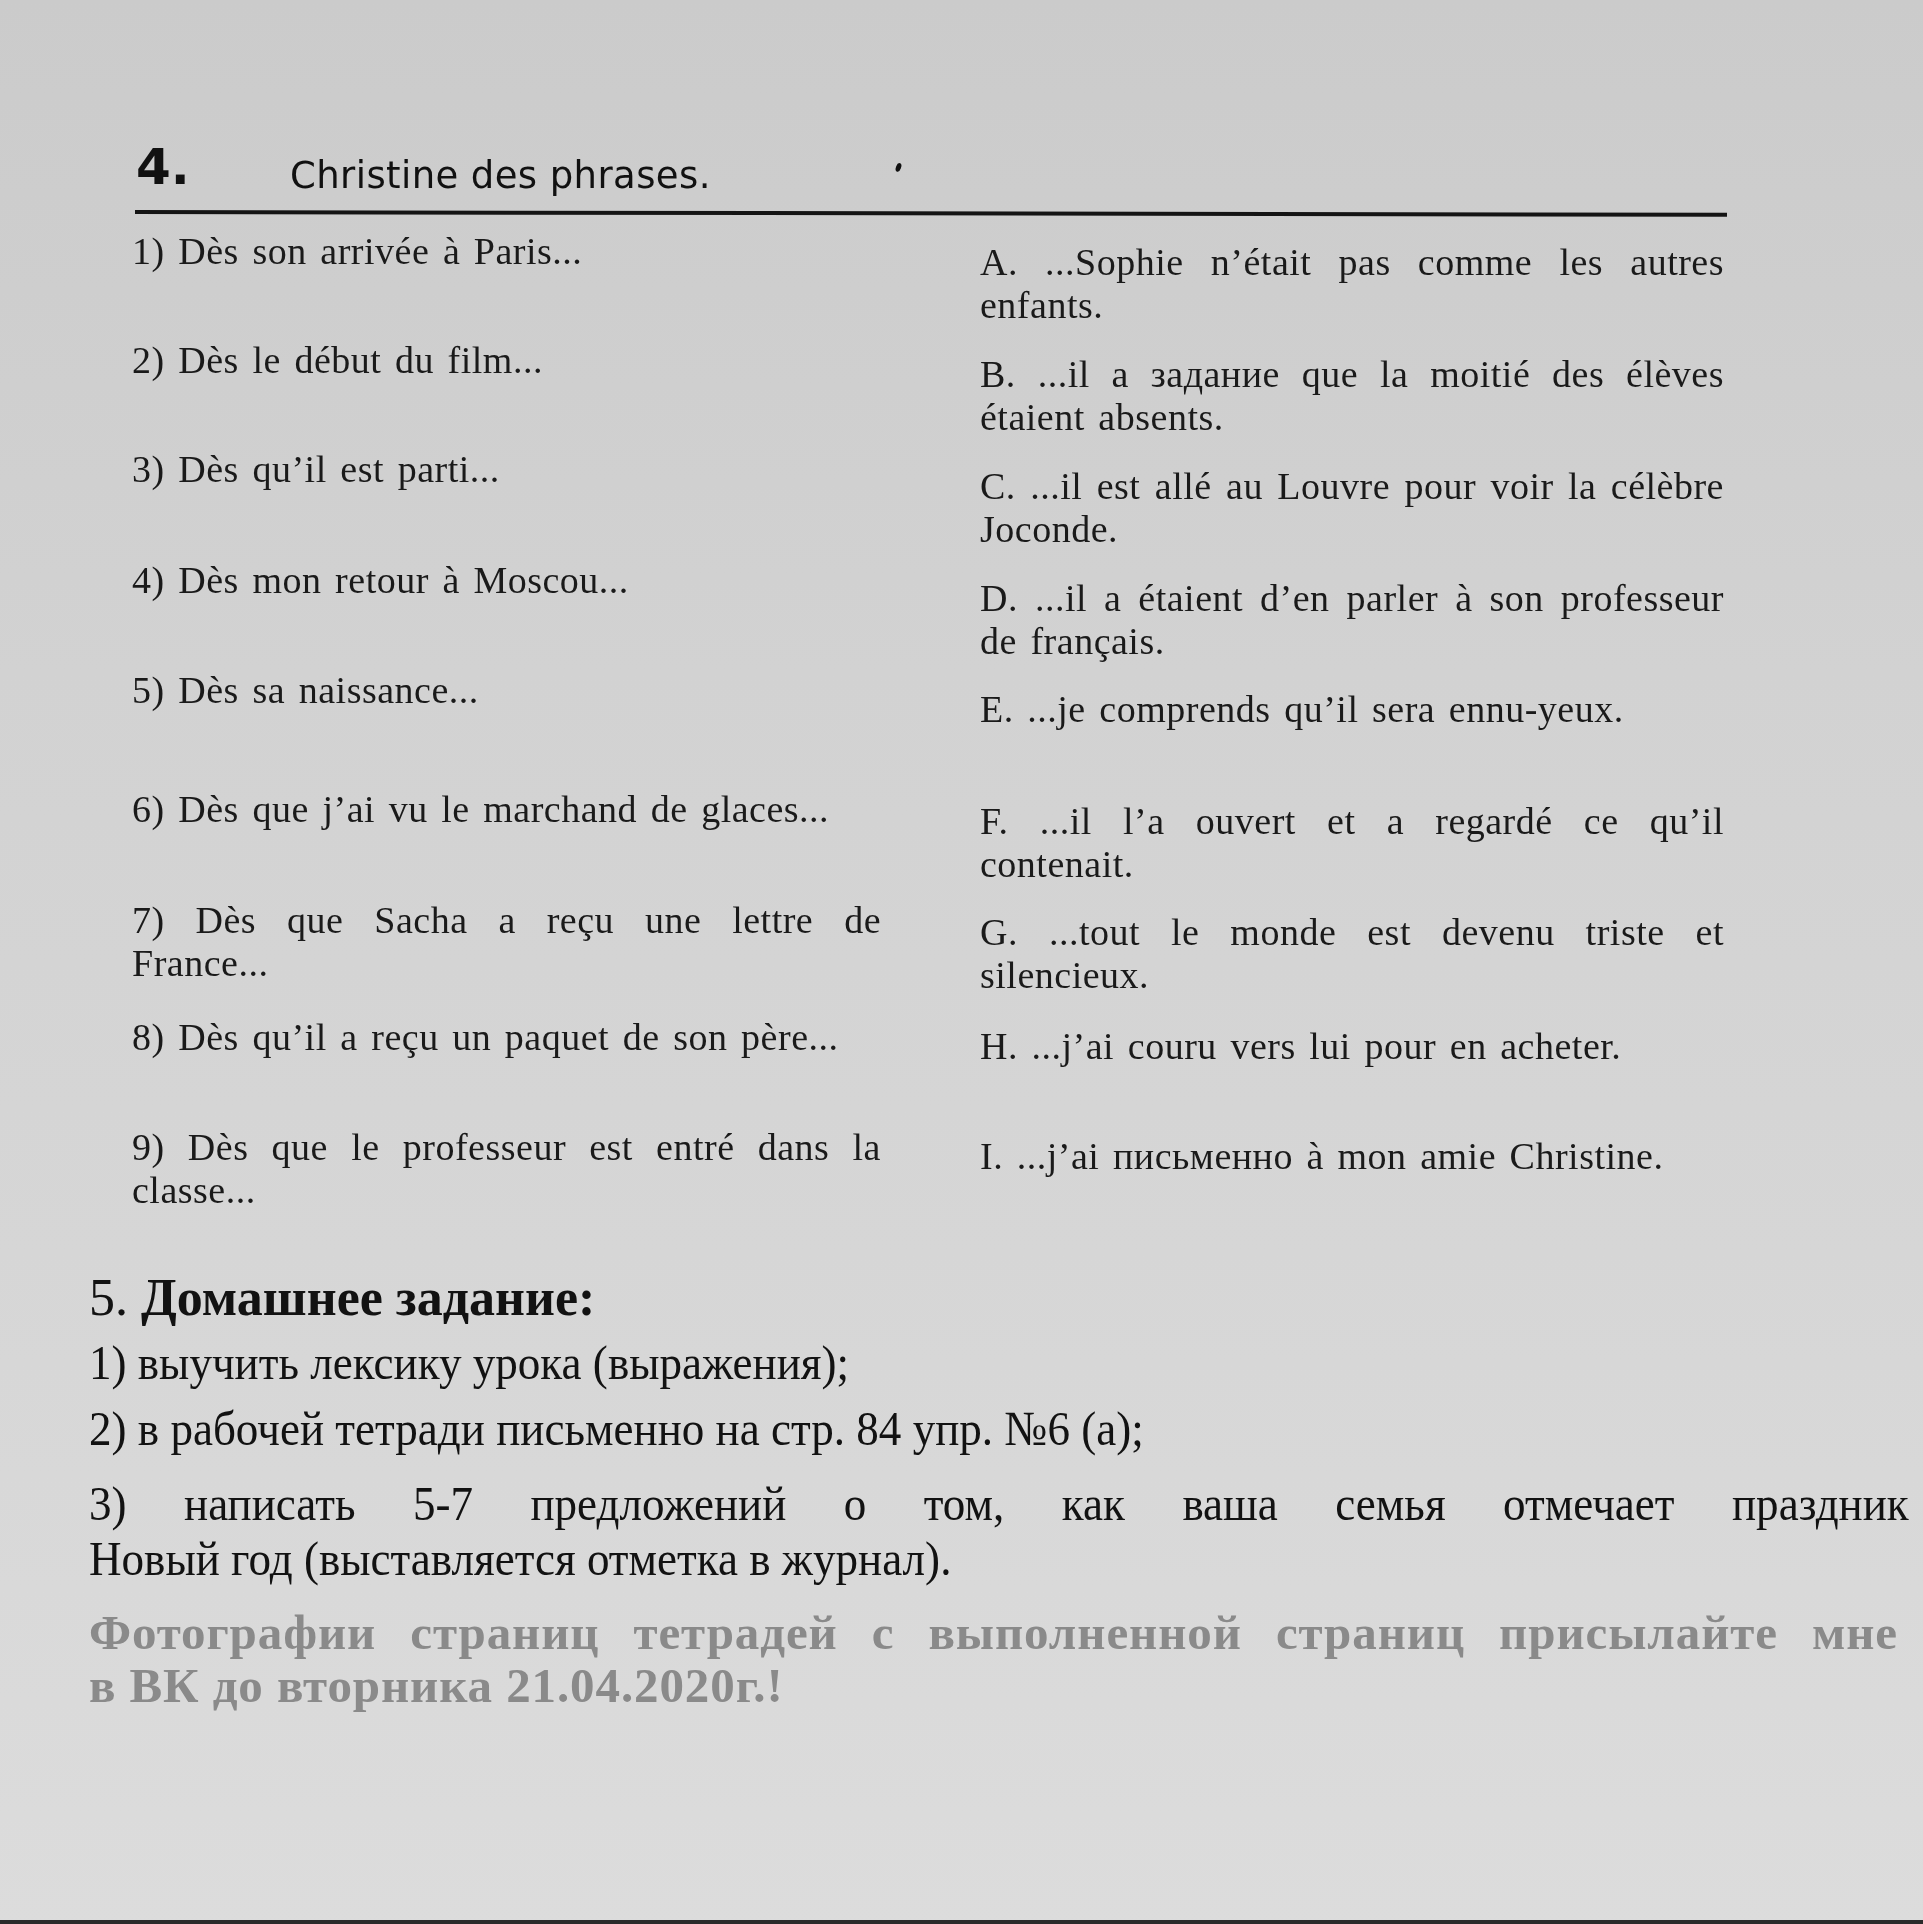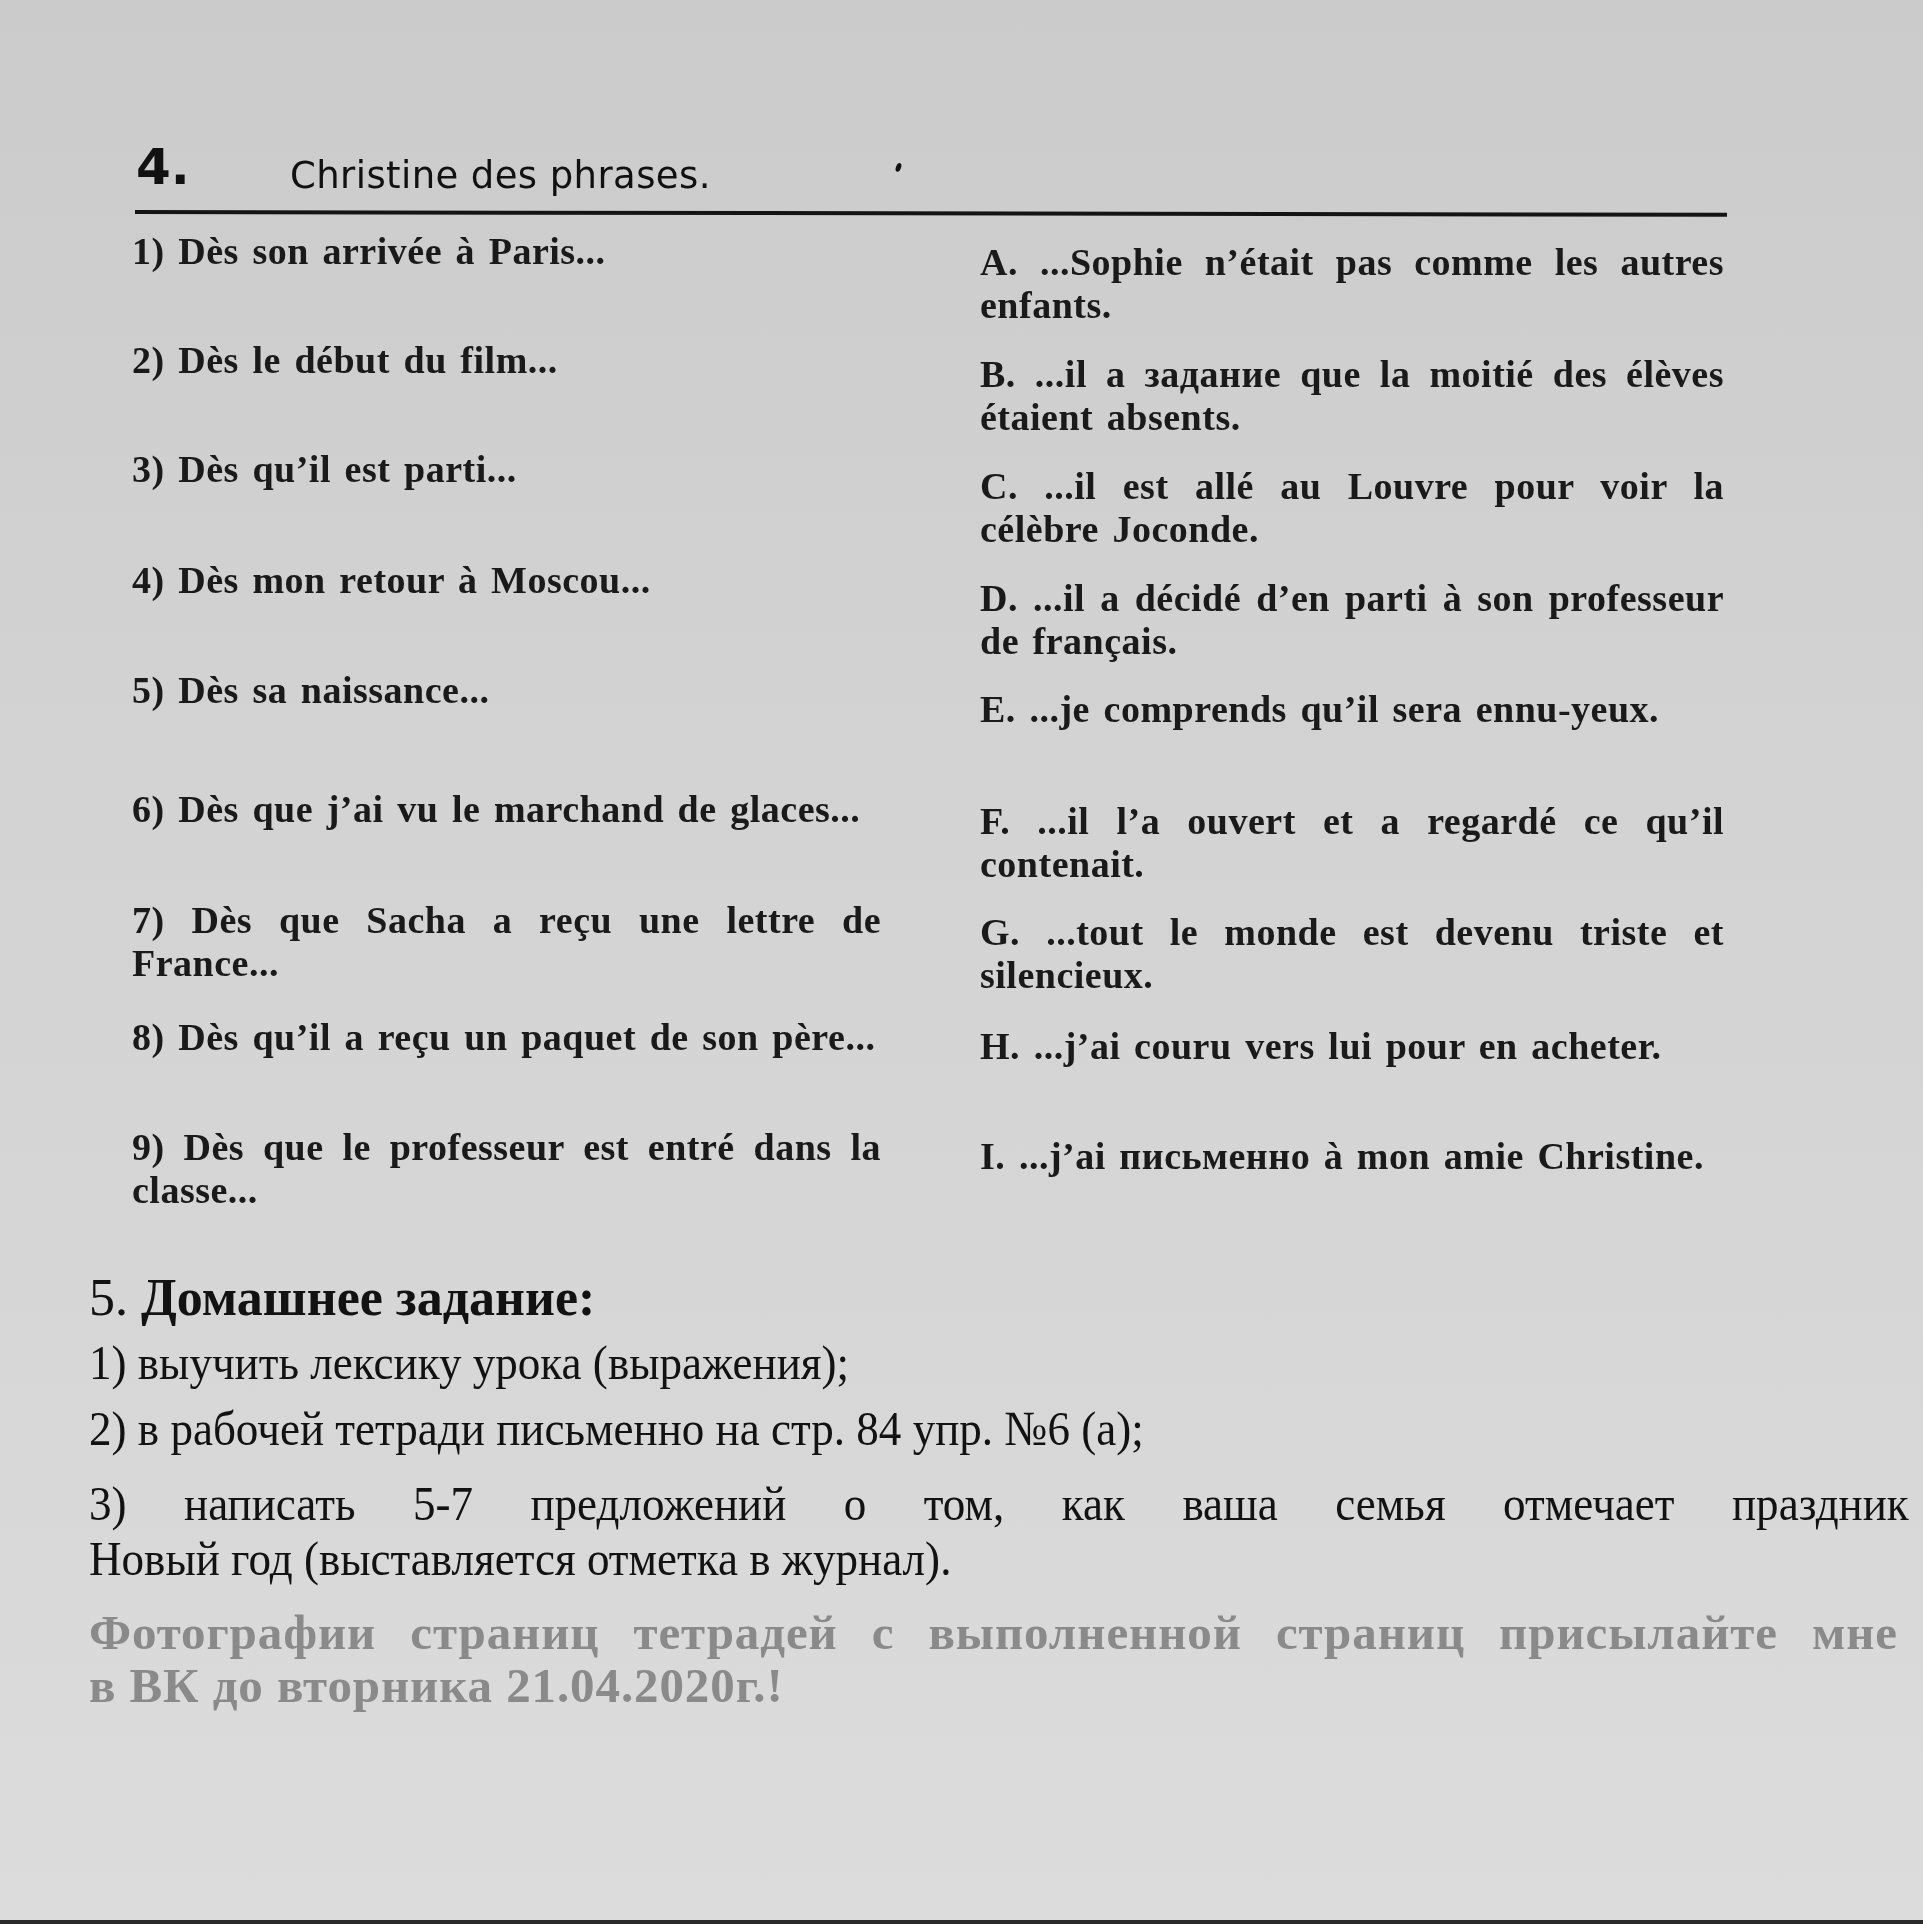--- a/index.html
+++ b/index.html
@@ -12,21 +12,21 @@
   .page { position: absolute; inset: 0; }
   .bottom-band { position: absolute; left: 0; right: 0; bottom: 0; height: 5.3px; background: #2a2a2a; }
 
   
   .ex-num { position: absolute; left: 136px; top: 141px; font-family: "DejaVu Sans", sans-serif; font-weight: bold; font-size: 50px; line-height: 53px; color: #111; }
   .ex-title { position: absolute; left: 290px; top: 153px; font-family: "DejaVu Sans", sans-serif; font-size: 37px; line-height: 45px; color: #111; letter-spacing: 0.4px; }
   .speck { position: absolute; left: 896px; top: 163px; width: 5.3px; height: 9px; border-radius: 50%; background: #111; transform: rotate(20deg); }
   .rule { position: absolute; left: 135px; top: 210px; width: 1592px; height: 3.6px; background: #141414; transform: rotate(0.1deg); transform-origin: left center; }
 
   
-  .item { position: absolute; font-family: "Liberation Serif", "DejaVu Serif", serif; font-weight: bold; font-size: 38px; line-height: 43px; color: #1a1a1a; text-align: justify; text-align-last: left; letter-spacing: 0.5px; word-spacing: 3.6px; }
+  .item { position: absolute; font-family: "Liberation Serif", "DejaVu Serif", serif; font-weight: normal; font-size: 38px; line-height: 43px; color: #1a1a1a; text-align: justify; text-align-last: left; letter-spacing: 0.5px; word-spacing: 3.6px; }
   .left-col .item { left: 132px; width: 749px; }
   .right-col .item { left: 980px; width: 744px; }
 
   
   .hw { position: absolute; left: 89px; width: 1818px; font-family: "Liberation Serif", "DejaVu Serif", serif; color: #121212; }
   .hw-title { top: 1269px; font-size: 52px; line-height: 57px; }
   .hw-title .num { font-weight: normal; }
   .hw-title .label { font-weight: bold; }
   .hw-line { font-size: 49px; line-height: 55px; transform: scaleX(0.92); transform-origin: left top; }
   .hw-justify { text-align: justify; text-align-last: justify; width: 1978px; }
@@ -56,21 +56,21 @@
     <div class="item" style="top:788px;">6) Dès que j’ai vu le marchand de glaces...</div>
     <div class="item" style="top:899px;">7) Dès que Sacha a reçu une lettre de France...</div>
     <div class="item" style="top:1016px;">8) Dès qu’il a reçu un paquet de son père...</div>
     <div class="item" style="top:1126px;">9) Dès que le professeur est entré dans la classe...</div>
   </div>
 
   <div class="right-col">
     <div class="item" style="top:241px;">A. ...Sophie n’était pas comme les autres enfants.</div>
     <div class="item" style="top:353px;">B. ...il a задание que la moitié des élèves étaient absents.</div>
     <div class="item" style="top:465px;">C. ...il est allé au Louvre pour voir la célèbre Joconde.</div>
-    <div class="item" style="top:577px;">D. ...il a décidé d’en parti à son professeur de français.</div>
+    <div class="item" style="top:577px;">D. ...il a étaient d’en parler à son professeur de français.</div>
     <div class="item" style="top:688px;">E. ...je comprends qu’il sera ennu-yeux.</div>
     <div class="item" style="top:800px;">F. ...il l’a ouvert et a regardé ce qu’il contenait.</div>
     <div class="item" style="top:911px;">G. ...tout le monde est devenu triste et silencieux.</div>
     <div class="item" style="top:1025px;">H. ...j’ai couru vers lui pour en acheter.</div>
     <div class="item" style="top:1135px;">I. ...j’ai письменно à mon amie Christine.</div>
   </div>
 
   <div class="hw hw-title">
     <span class="num">5.</span>
     <span class="label">Домашнее задание:</span>

